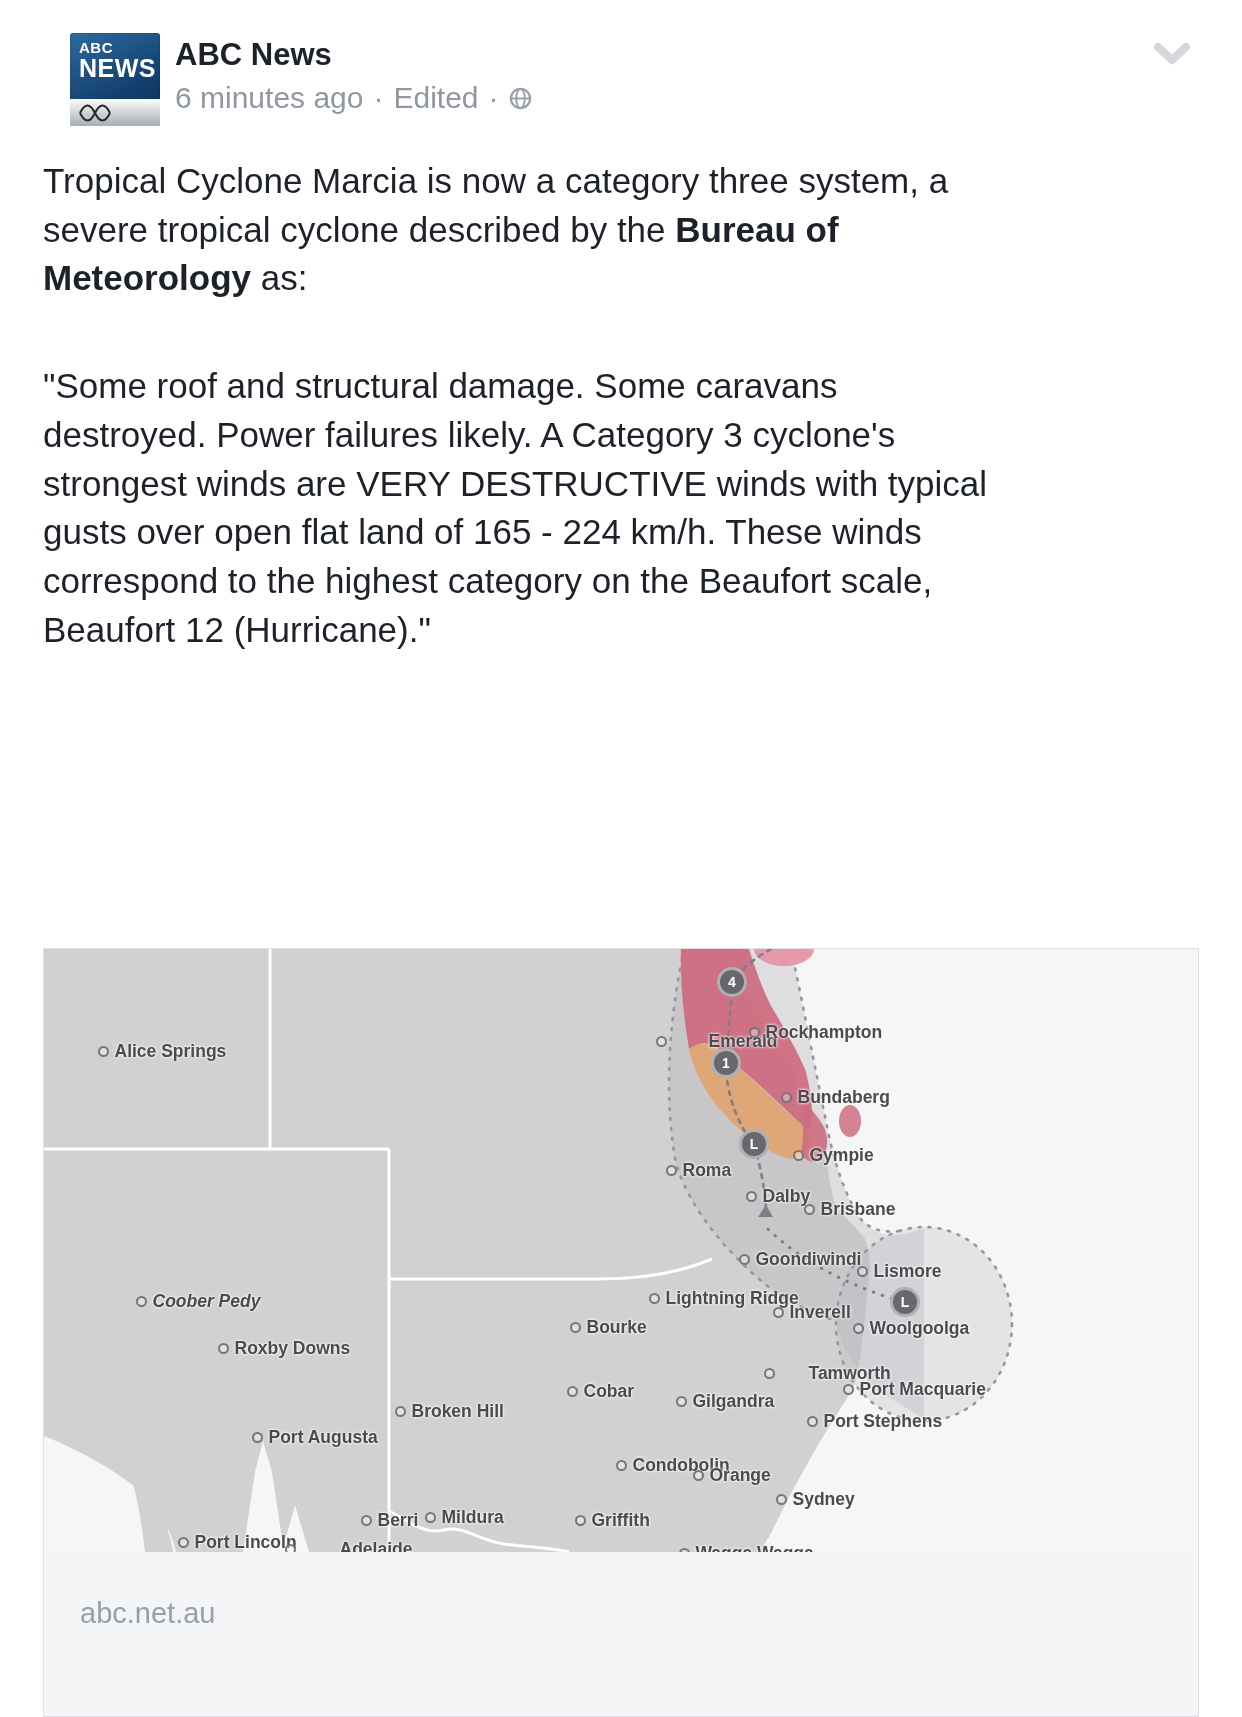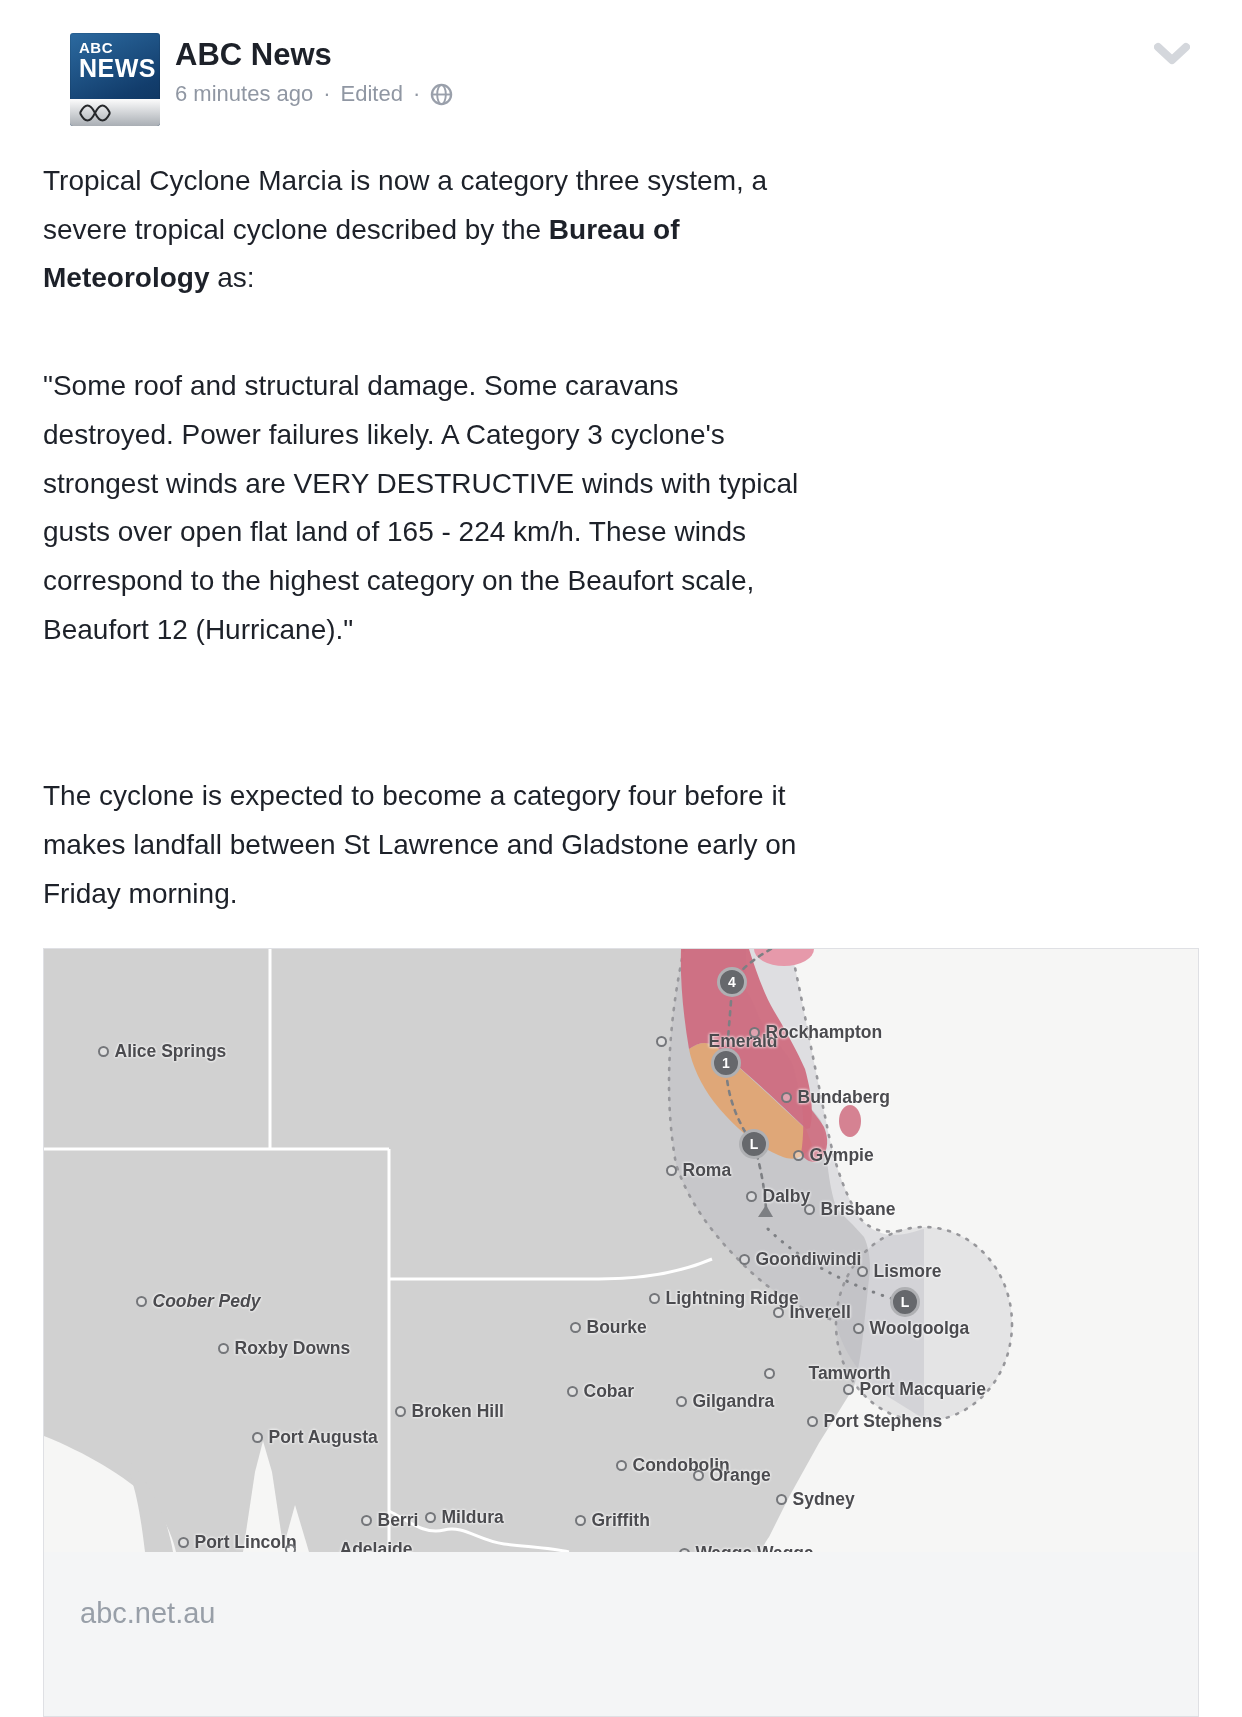--- a/index.html
+++ b/index.html
@@ -15,26 +15,26 @@
     width:90px;height:93px;border-radius:3px;overflow:hidden;flex:0 0 auto;
     background:linear-gradient(155deg,#2c6aa0 0%,#123d6c 65%,#0d3159 100%);
     display:flex;flex-direction:column;box-shadow:0 0 0 1px rgba(0,0,0,.08) inset;
   }
   .avatar-txt{flex:1;padding:7px 0 0 9px;color:#fff;font-weight:bold;line-height:1;}
   .avatar-abc{font-size:15px;letter-spacing:.5px;}
   .avatar-news{font-size:25px;letter-spacing:.5px;margin-top:1px;}
   .avatar-strip{height:27px;background:linear-gradient(#fcfcfc,#a9aeb4);display:flex;align-items:center;padding-left:6px;}
   .head-text{margin-left:15px;padding-top:5px;}
   .author-name{font-size:31px;font-weight:bold;color:#1d2129;line-height:1.1;}
-  .meta-line{margin-top:9px;font-size:22px;color:#9097a3;display:flex;align-items:center;gap:10px;}
+  .meta-line{margin-top:9px;font-size:30px;color:#9097a3;display:flex;align-items:center;gap:10px;}
   .meta-dot{color:#9097a3;}
   .chevron{position:absolute;right:52px;top:42px;}
   
   .post-body{position:absolute;left:43px;right:43px;top:126px;color:#1d2129;
-    font-size:28px;line-height:48.7px;}
+    font-size:35px;line-height:48.7px;}
   .para{white-space:pre-line;margin:0;}
   .p1{margin-top:31px;}
   .p2{margin-top:59px;}
   .p3{margin-top:118px;}
   .para b{font-weight:bold;}
   
   .attachment{position:absolute;left:43px;top:948px;width:1156px;height:769px;
     border:1px solid #dfe0e4;box-sizing:border-box;background:var(--box-bg,#f4f5f6);}
   .map{position:relative;width:100%;height:603px;background:var(--c-land,#d1d1d1);overflow:hidden;}
   .map svg.geo{position:absolute;left:0;top:0;}
@@ -93,23 +93,20 @@
 <div class="post-body">
   <p class="para p1"><span>Tropical Cyclone Marcia is now a category three system, a
 severe tropical cyclone described by the </span><b>Bureau of
 Meteorology</b><span> as:</span></p>
   <p class="para p2">"Some roof and structural damage. Some caravans
 destroyed. Power failures likely. A Category 3 cyclone's
 strongest winds are VERY DESTRUCTIVE winds with typical
 gusts over open flat land of 165 - 224 km/h. These winds
 correspond to the highest category on the Beaufort scale,
 Beaufort 12 (Hurricane)."</p>
-  <p class="para p3">The cyclone is expected to become a category four before it
-makes landfall between St Lawrence and Gladstone early on
-Friday morning.</p>
 </div>
 
 <div class="attachment">
   <div class="map" id="cyclone-map">
     <svg class="geo" width="1154" height="603" viewBox="0 0 1154 603">
 
       <path d="M702,0 L1154,0 L1154,603 L718,603
         C720,595 722,592 725,588 L745,548 L775,494 L810,438
         C816,415 818,395 820,377 L826,320 C826,308 824,296 820,288
         C810,276 800,268 792,258 C786,240 784,220 782,204 C780,192 780,180 777,172

